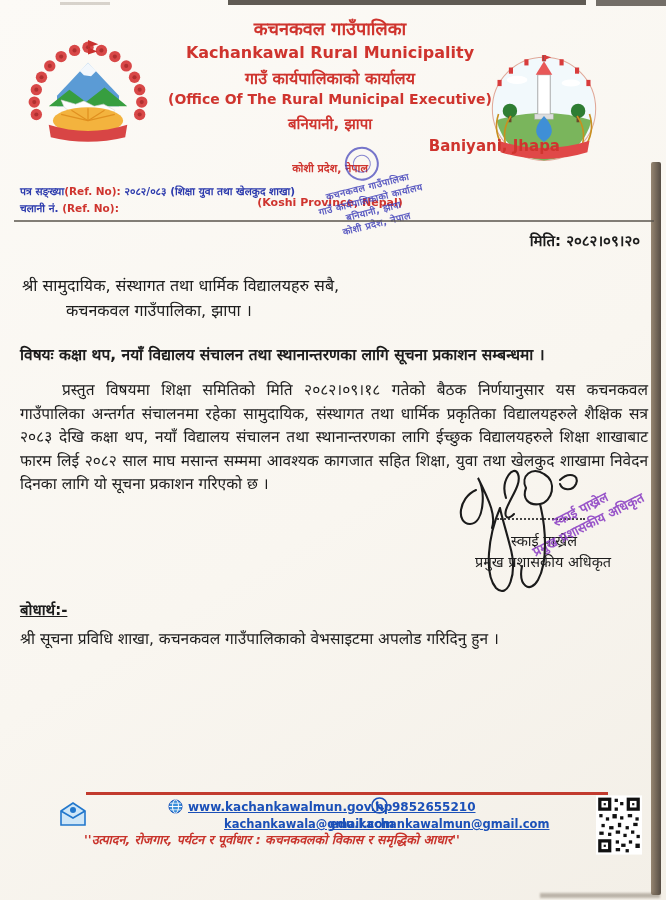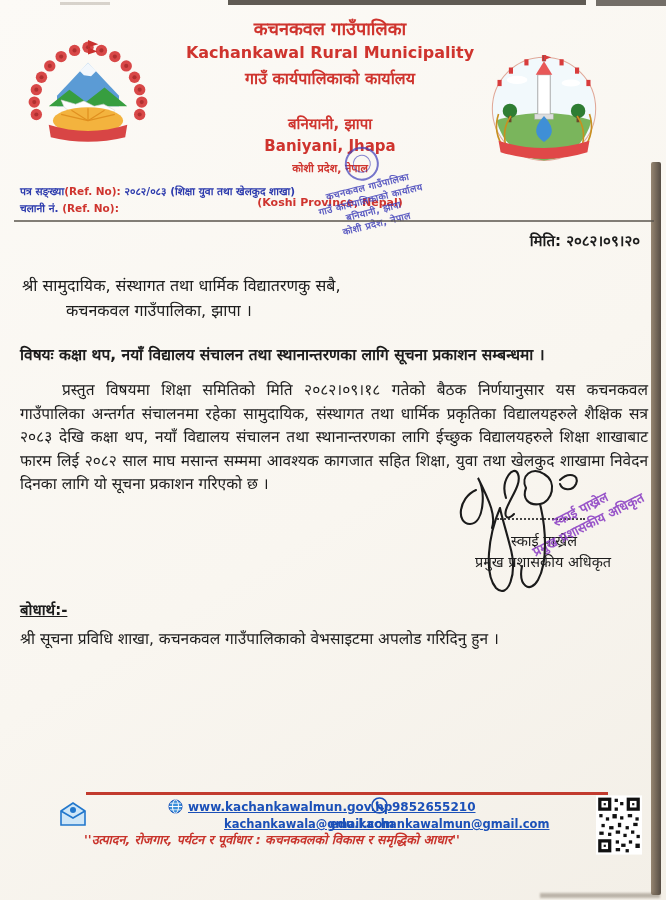--- a/index.html
+++ b/index.html
@@ -15,21 +15,21 @@
   .scan-strip.light{background:#b9b2a8;opacity:.55;}
   .right-band{background:linear-gradient(to right,#8a7862,#3f352c);opacity:.88;border-radius:2px;}
   .bottom-smudge{background:#6a5d4e;opacity:.4;filter:blur(1px);}
   
   .hdr{left:100px;width:460px;text-align:center;color:#cf342e;font-weight:bold;}
   .hdr.np1{top:16px;font-size:18px;}
   .hdr.en1{top:43px;font-size:16px;}
   .hdr.np2{top:67px;font-size:16px;}
   .hdr.en2{top:91px;font-size:14px;}
   .hdr.np3{top:113px;font-size:15px;}
-  .hdr.en3{top:137px;font-size:15px;}
+  .hdr.en3{top:137px;font-size:15px;text-align:right;}
   .hdr.np4{top:160px;font-size:11px;}
   .hdr.en4{top:176px;font-size:11px;margin-top:20px;}
   
   .office-stamp{left:292px;top:146px;width:152px;transform:rotate(-14deg);transform-origin:center;opacity:.9;}
   .office-stamp .ring{width:30px;height:30px;border:2px solid rgba(66,66,186,.8);border-radius:50%;margin:0 auto 1px auto;display:flex;align-items:center;justify-content:center;}
   .office-stamp .ring .inner{width:16px;height:16px;border:1.5px solid rgba(66,66,186,.7);border-radius:50%;}
   .office-stamp .sline{color:rgba(62,62,184,.92);font-weight:bold;font-size:9.5px;line-height:12.5px;text-align:center;letter-spacing:.4px;}
   
   .ref-line{left:20px;font-size:10.5px;font-weight:bold;color:#2d3bad;white-space:nowrap;text-align:right;}
   .ref-line .red{color:#cf342e;}
@@ -158,20 +158,21 @@
           <path d="M98 94 Q110 78 104 60"></path>
           <path d="M96 94 Q102 76 92 62"></path>
       </g>
       <path d="M16 86 Q60 100 104 86 L102 97 Q60 110 18 97 Z" fill="#e04848"></path>
     </svg>
   </div>
 
   <div class="abs hdr np1">कचनकवल गाउँपालिका</div>
   <div class="abs hdr en1">Kachankawal Rural Municipality</div>
   <div class="abs hdr np2">गाउँ कार्यपालिकाको कार्यालय</div>
+  <div class="abs hdr en2">(Office Of The Rural Municipal Executive)</div>
   <div class="abs hdr np3">बनियानी, झापा</div>
   <div class="abs hdr en3">Baniyani, Jhapa</div>
   <div class="abs hdr np4">कोशी प्रदेश, नेपाल</div>
   <div class="abs hdr en4">(Koshi Province, Nepal)</div>
 
   <div class="abs office-stamp">
     <div class="ring">
         <div class="inner"></div>
       </div>
     <div class="sline">कचनकवल गाउँपालिका</div>
@@ -186,21 +187,21 @@
     <span>(शिक्षा युवा तथा खेलकुद शाखा)</span>
   </div>
   <div class="abs ref-line" style="top:201px;">
     <span>चलानी नं.</span> <span class="red">(Ref. No):</span>
   </div>
 
   <div class="abs rule"></div>
 
   <div class="abs date-block miti">मिति: २०८२।०९।२०</div>
 
-  <div class="abs addr1">श्री सामुदायिक, संस्थागत तथा धार्मिक विद्यातरणकु सबै,</div>
+  <div class="abs addr1">श्री सामुदायिक, संस्थागत तथा धार्मिक विद्यालयहरु सबै,</div>
   <div class="abs addr2">कचनकवल गाउँपालिका, झापा ।</div>
 
   <div class="abs subject">विषयः कक्षा थप, नयाँ विद्यालय संचालन तथा स्थानान्तरणका लागि सूचना प्रकाशन सम्बन्धमा ।</div>
 
   <div class="abs body-par">प्रस्तुत विषयमा शिक्षा समितिको मिति २०८२।०९।१८ गतेको बैठक निर्णयानुसार यस कचनकवल गाउँपालिका अन्तर्गत संचालनमा रहेका सामुदायिक, संस्थागत तथा धार्मिक प्रकृतिका विद्यालयहरुले शैक्षिक सत्र २०८३ देखि कक्षा थप, नयाँ विद्यालय संचालन तथा स्थानान्तरणका लागि ईच्छुक विद्यालयहरुले शिक्षा शाखाबाट फारम लिई २०८२ साल माघ मसान्त सम्ममा आवश्यक कागजात सहित शिक्षा, युवा तथा खेलकुद शाखामा निवेदन दिनका लागि यो सूचना प्रकाशन गरिएको छ ।</div>
 
   <div class="abs icon-abs sig-svg">
     <svg width="170" height="140" viewBox="0 0 170 140">
       <g fill="none" stroke="#1b1b1b" stroke-width="2.1" stroke-linecap="round">
         <path d="M28 32 C10 40 8 66 22 66 C36 66 38 34 30 20 C42 44 48 58 44 70"></path>

